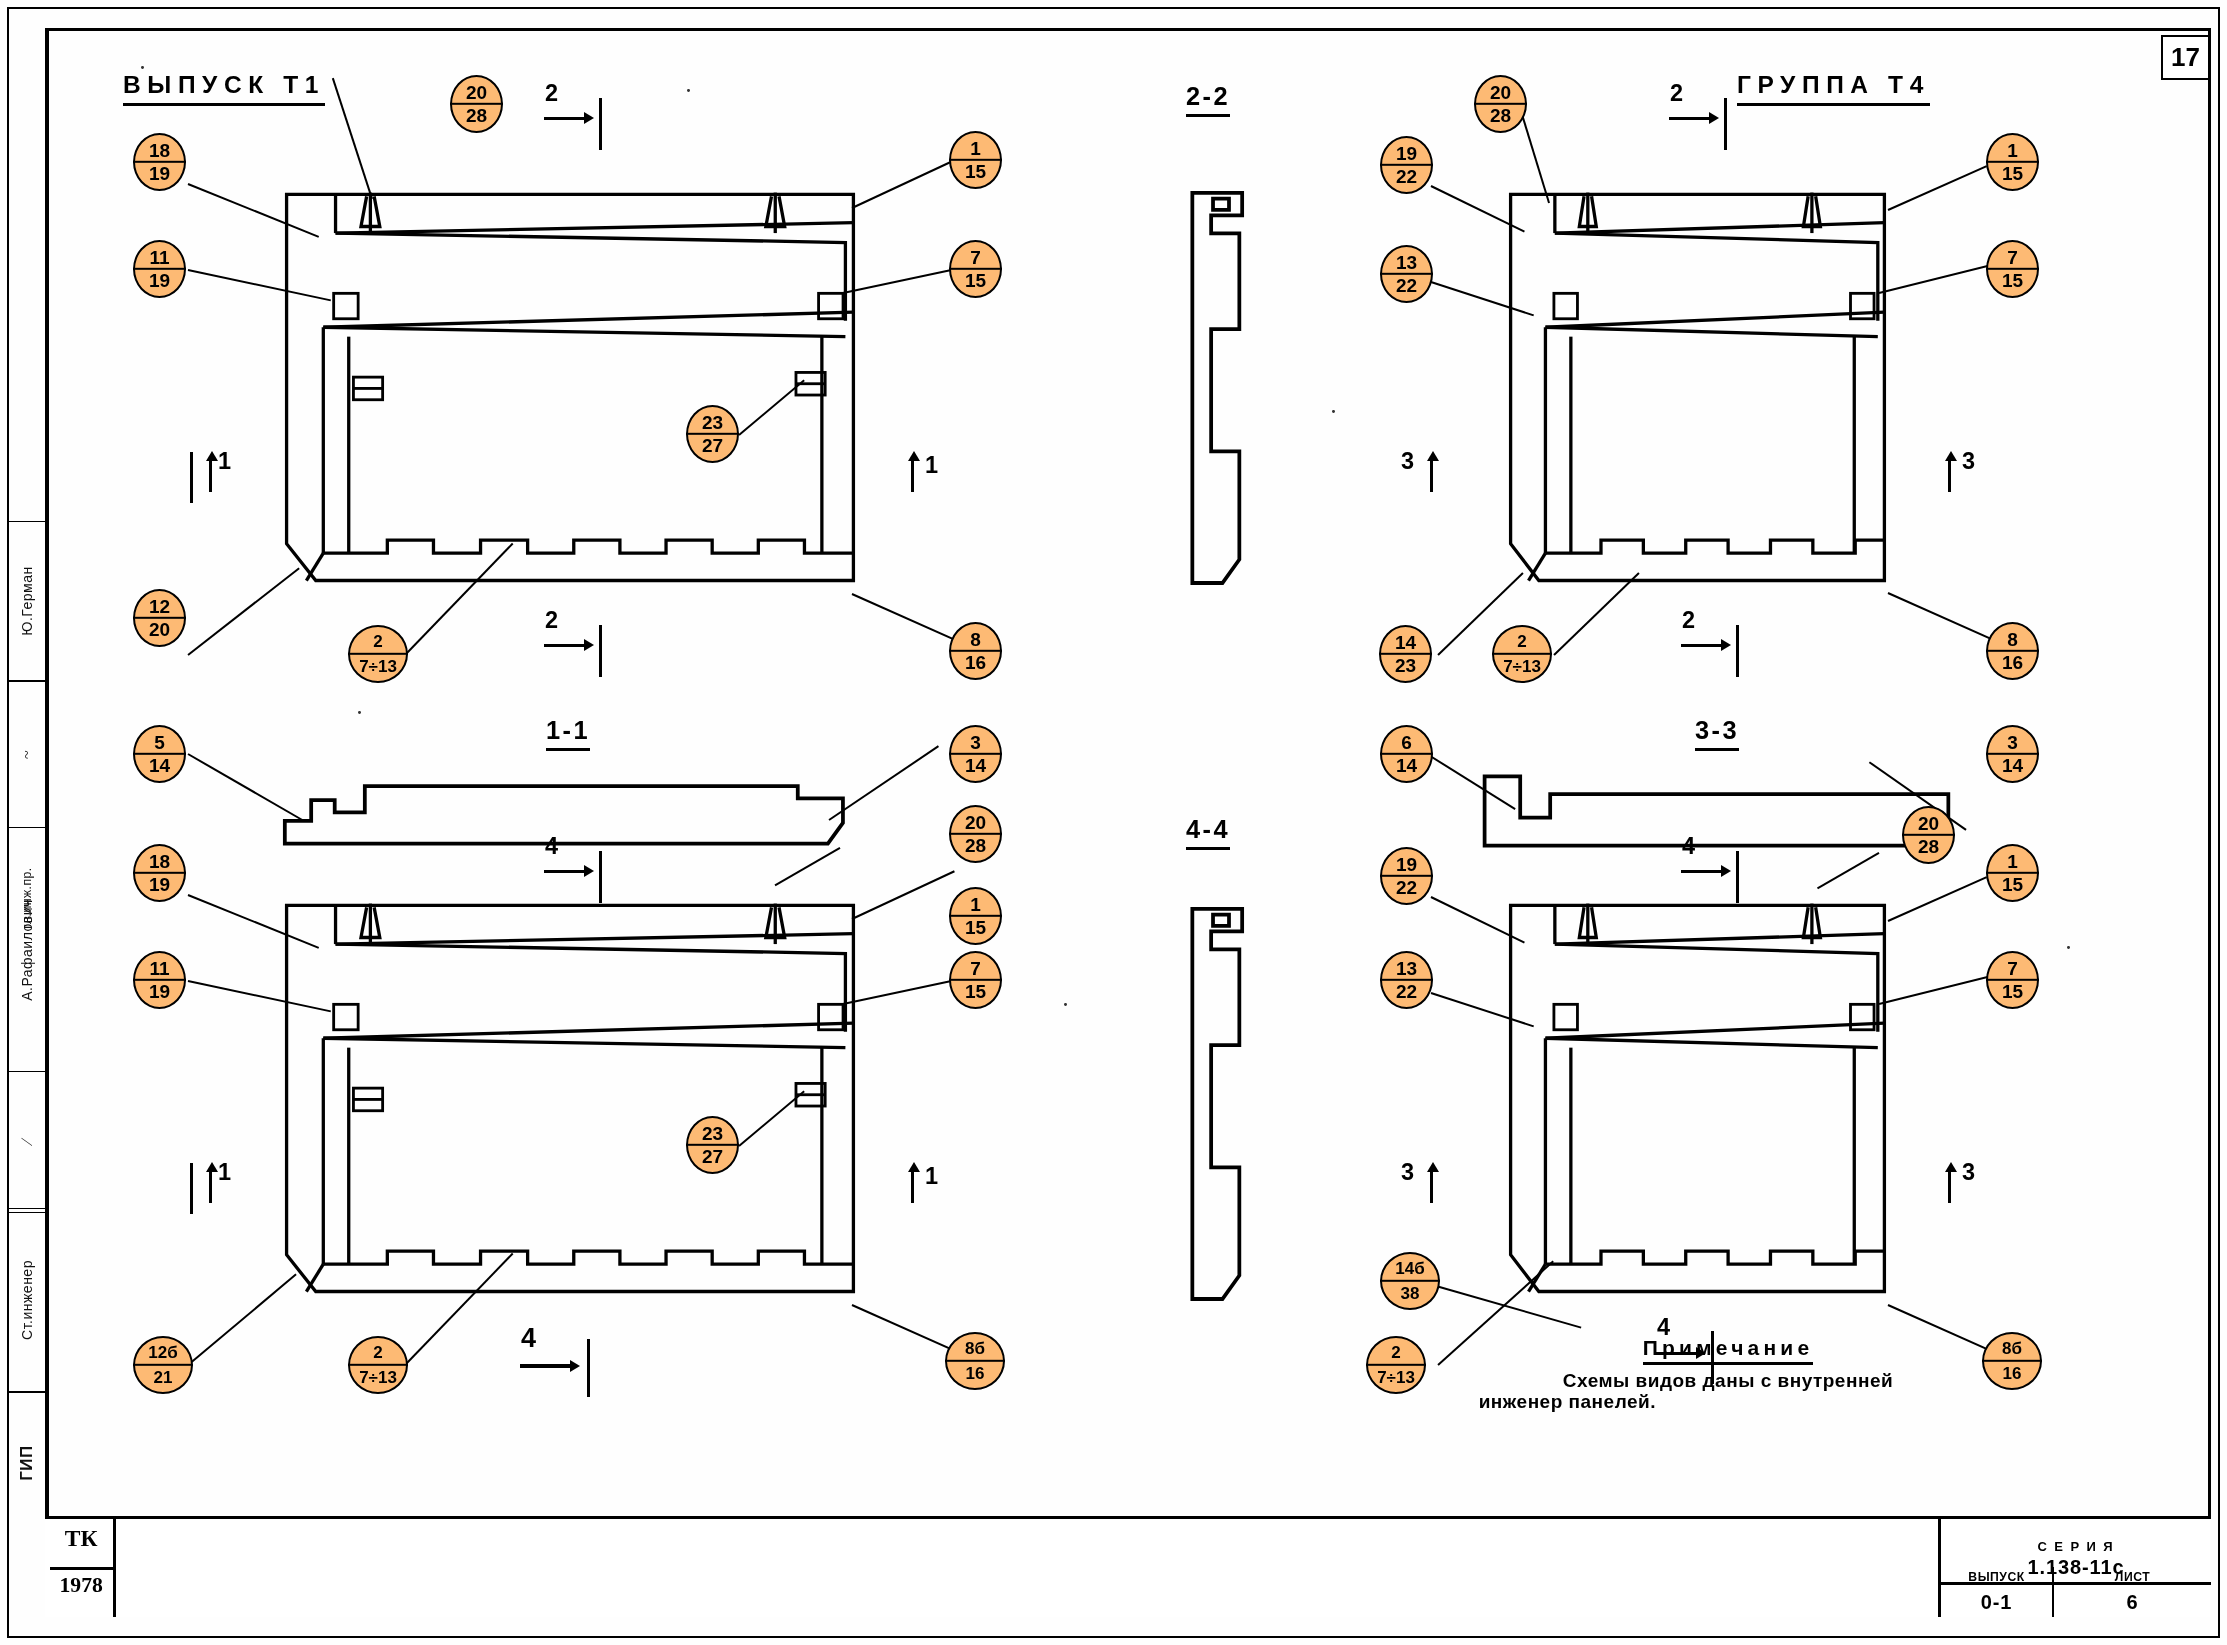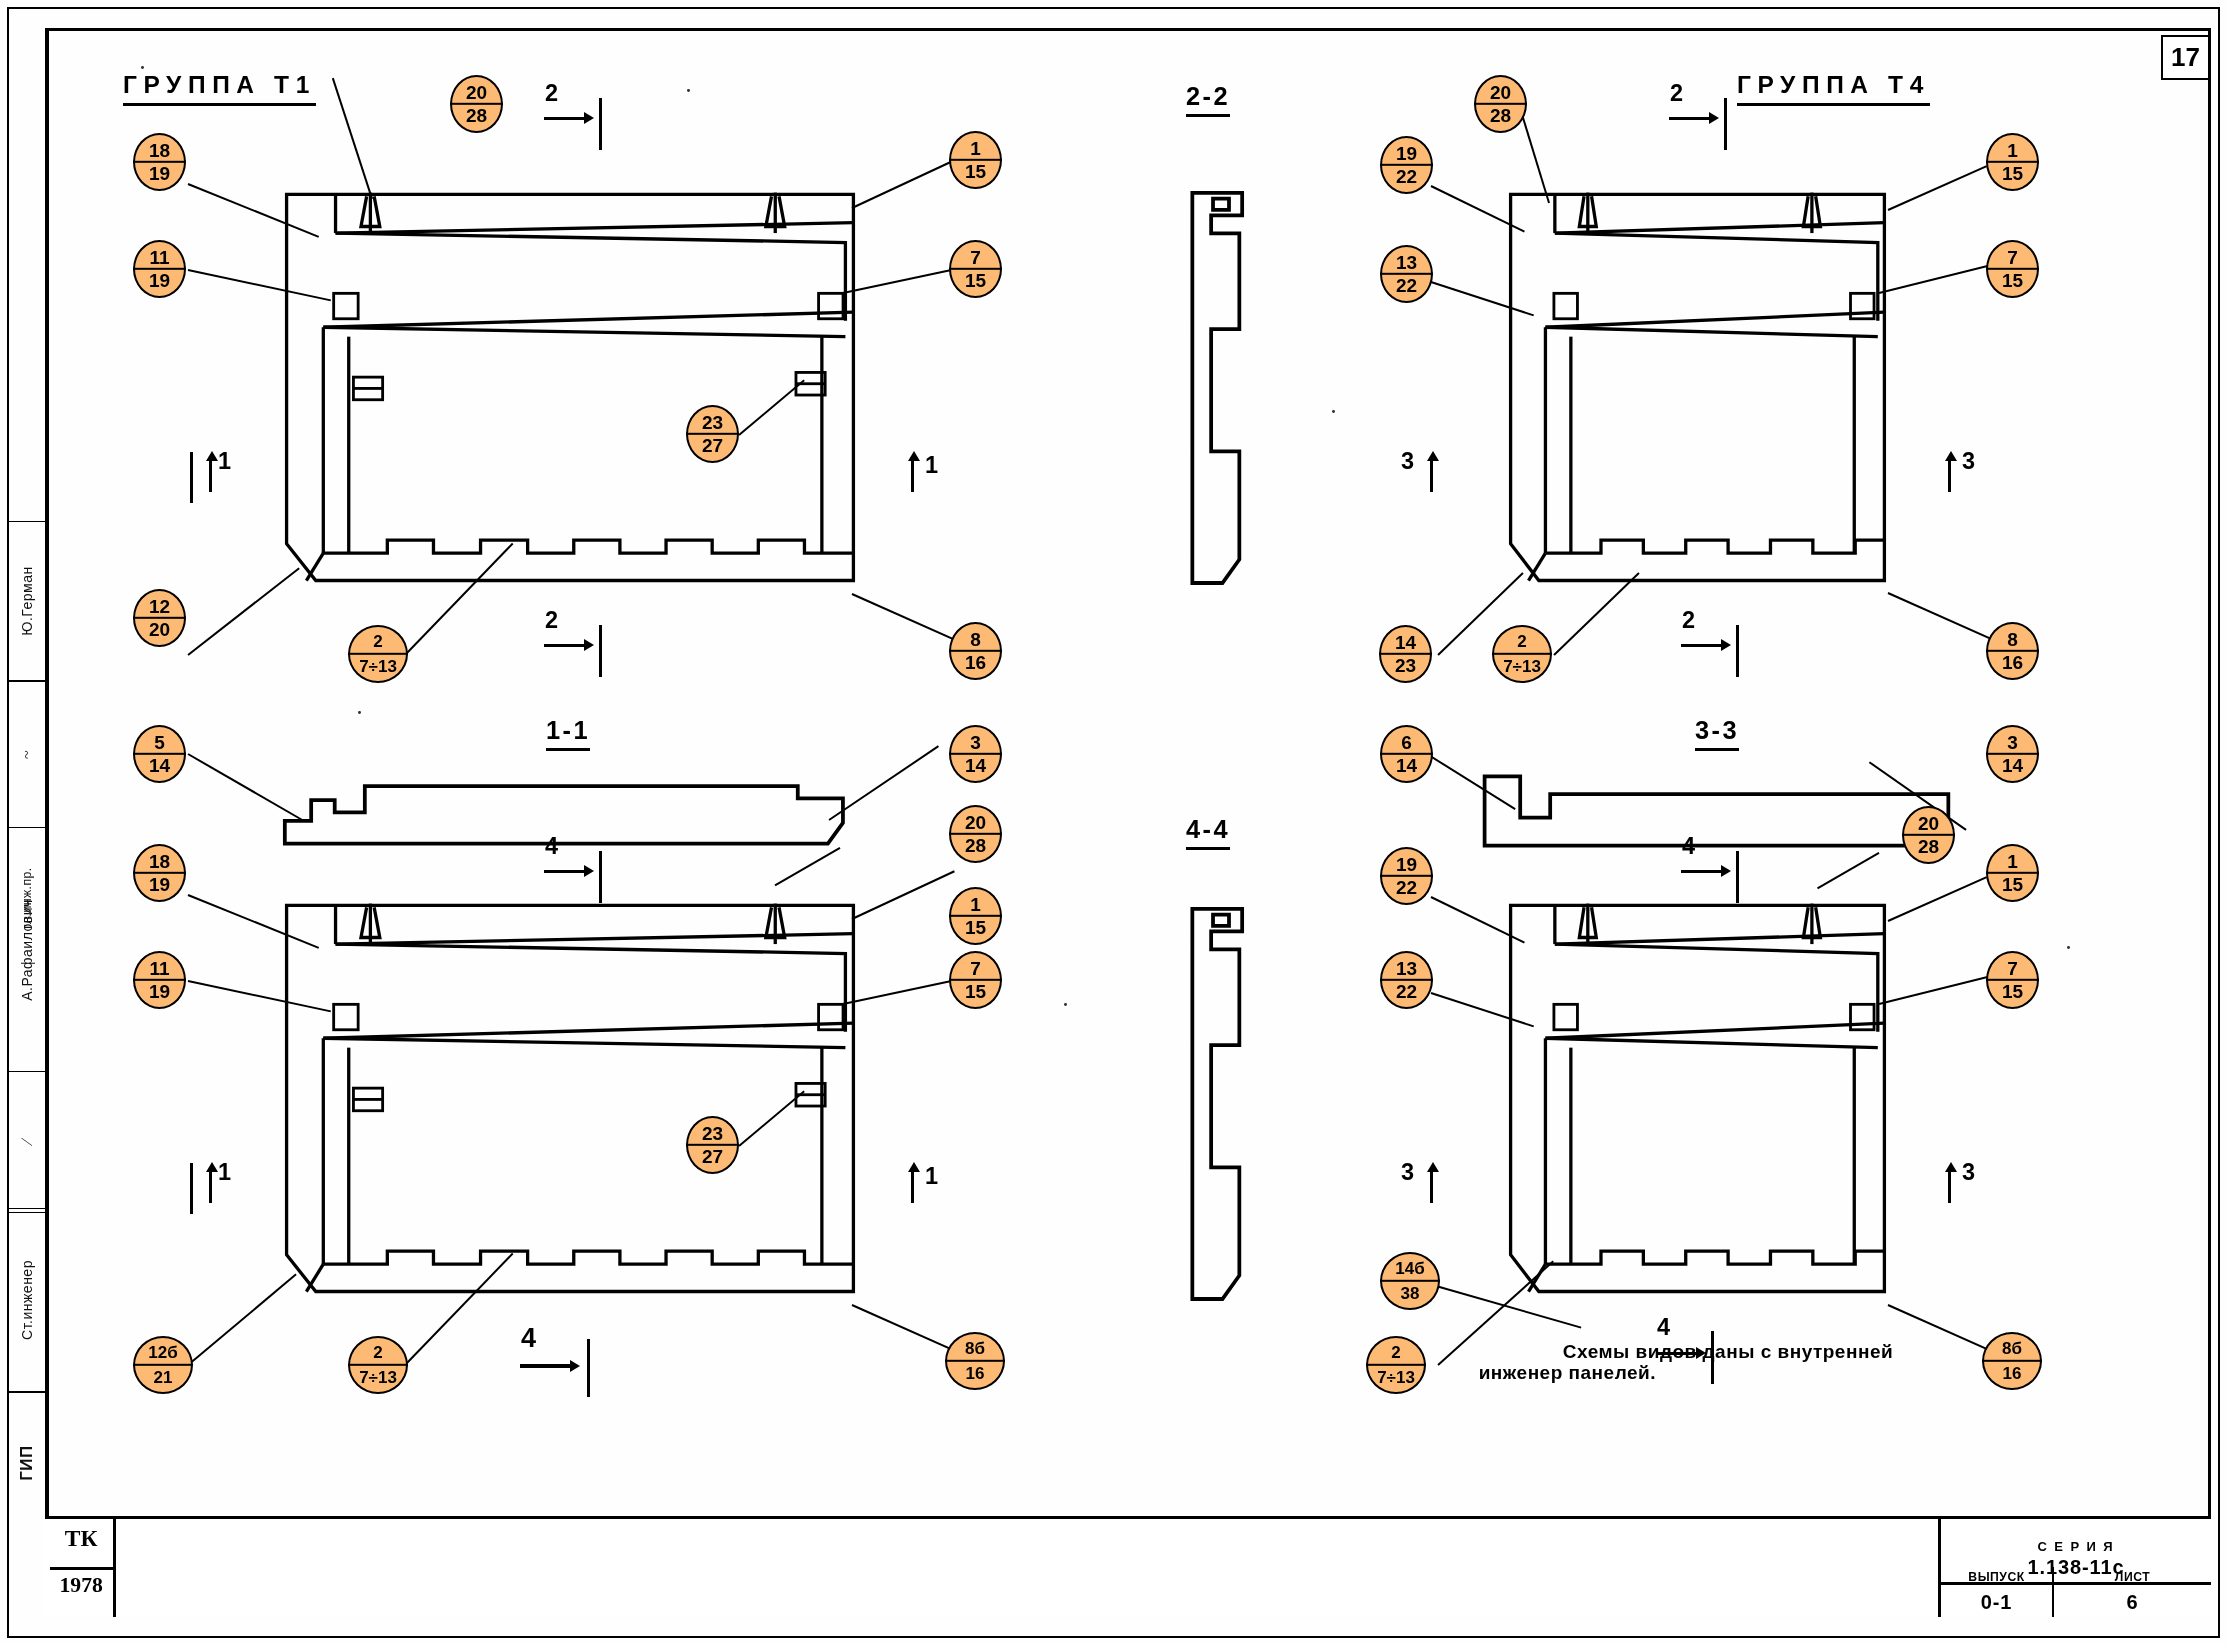--- a/index.html
+++ b/index.html
@@ -170,21 +170,21 @@
 
     <div class="mcell" style="top:796px;height:0;border:none;">
       <span class="vtext" style="font-size:12.2px;top:71px;">гл.инж.пр.</span>
     </div>
   </div>
 
   <div class="pagebox">
     <span>17</span>
   </div>
 
-  <div class="hdr" style="left:123px;top:71px;">ГРУППА Т1</div>
+  <div class="hdr" style="left:123px;top:71px;">ВЫПУСК Т1</div>
 
   <div class="hdr" style="left:1737px;top:71px;">ГРУППА Т4</div>
 
   <div class="sect-label" style="left:1186px;top:82px;">2-2</div>
   <div class="sect-label" style="left:546px;top:716px;">1-1</div>
   <div class="sect-label" style="left:1695px;top:716px;">3-3</div>
   <div class="sect-label" style="left:1186px;top:815px;text-align:center;">4-4</div>
 
   <div class="dwg" style="left:278px;top:186px;">
     <svg width="584" height="419" viewBox="0 0 1240 890">
@@ -697,20 +697,23 @@
     <span class="vbar" style="left:29px;top:17px;height:33px;"></span>
   </div>
 
   <div class="cutmark" style="left:1941px;top:1153px;width:66px;height:61px;">
     <span class="arrowU" style="left:3.8px;top:8.5px;"></span>
     <span class="vbar" style="left:6.6px;top:17px;height:33px;"></span>
     <span class="num" style="left:21px;top:5.6px;">3</span>
   </div>
 
   <div class="note" style="left:1474px;top:1336px;width:508px;text-align:center;">
+    <div>
+      <span class="nt-title">Примечание</span>
+    </div>
     <div class="nt-line" style="margin-top:4.7px;">Схемы видов даны с внутренней</div>
     <div class="nt-line" style="text-align:left;padding-left:4.7px;">инженер панелей.</div>
   </div>
 
   <div class="titleblock">
     <div class="tb-stamp">
       <span class="s1">ТК</span>
       <span class="sdiv"></span>
       <span class="s2">1978</span>
     </div>

